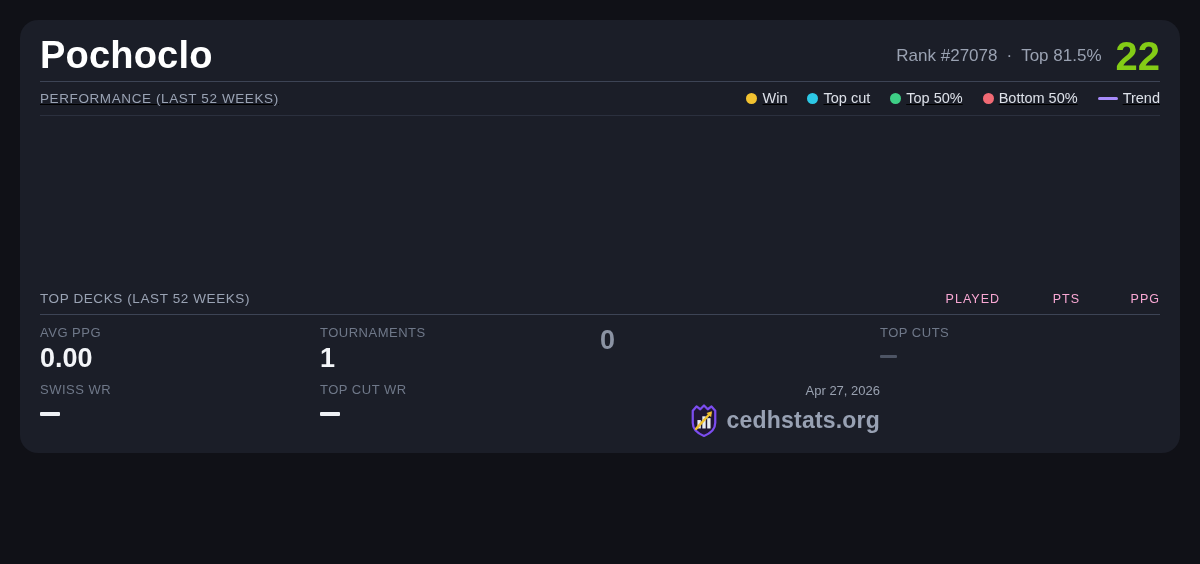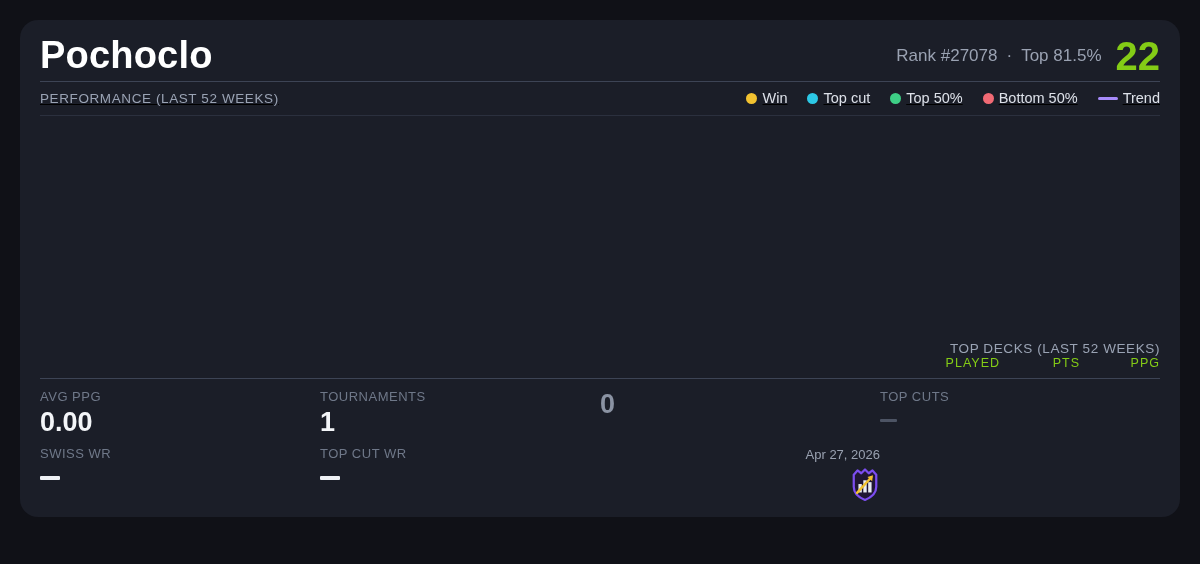--- a/index.html
+++ b/index.html
@@ -4,21 +4,21 @@
 <style>
   * { margin:0; padding:0; box-sizing:border-box; }
   html,body {
     width:1200px; height:564px;
     background:#101117;
     font-family:"Liberation Sans","DejaVu Sans",sans-serif;
     overflow:hidden;
   }
   .card {
     position:absolute; left:20px; top:20px;
-    width:1160px; height:497px;
+    width:1160px; height:433px;
     background:#1b1e28;
     border-radius:18px;
     padding:14px 20px 16px 20px;
     display:flex; flex-direction:column;
   }
   
   .header-row { display:flex; justify-content:space-between; align-items:center; padding:0 0 4px 0; }
   .title { font-size:38px; font-weight:700; color:#ffffff; letter-spacing:0.2px; }
   .rank-group { display:flex; align-items:center; gap:14px; }
   .rank-line { font-size:17px; color:#9aa2b2; display:flex; align-items:flex-start; gap:9px; }
@@ -28,23 +28,23 @@
   
   .perf-row { display:flex; justify-content:space-between; align-items:center; padding:8px 0 9px 0;text-decoration:underline; }
   .section-label { font-size:13.5px; color:#9aa3b4; letter-spacing:0.6px; }
   .legend { display:flex; gap:20px; }
   .legend-item { display:flex; align-items:center; gap:5px; font-size:14.5px; color:#dde1e9; }
   .legend-dot { width:11px; height:11px; border-radius:50%; }
   .legend-line { width:20px; height:3px; border-radius:2px; }
   
   .chart-area { flex:1; }
   
-  .decks-row { display:flex; justify-content:space-between; align-items:flex-end; padding:4px 0 8px 0;flex-direction:column; }
+  .decks-row { display:flex; justify-content:space-between; align-items:flex-end; padding:4px 0 8px 0; }
   .deck-cols { display:flex; }
-  .deck-col { width:80px; text-align:right; font-size:12.5px; color:#84cc16; letter-spacing:1px; }
+  .deck-col { width:80px; text-align:right; font-size:12.5px; color:#f9a8d4; letter-spacing:1px; }
   
   .stats-grid {
     display:grid; grid-template-columns:repeat(4,1fr);
     margin-top:10px; row-gap:8px;
   }
   .stat-label { font-size:13px; color:#6f7889; letter-spacing:0.5px; margin-bottom:3px; }
   .stat-value { font-size:27px; font-weight:700; color:#f3f5f8; line-height:1.15; }
   .stat-value.dim { color:#8b93a3; }
   .dash { width:20px; height:4px; border-radius:1px; margin-top:15px; }
   .dash.thin { width:17px; height:3px; }
@@ -153,17 +153,18 @@
         <span style="display:inline-flex;">
           <svg width="30" height="33" viewBox="0 0 32 35">
             <path d="M4 7 L8 2.5 L12 5.5 L16 1.5 L20 5.5 L24 2.5 L28 7 L28 20 C28 27.5 22.5 31.5 16 34 C9.5 31.5 4 27.5 4 20 Z" fill="#201733" stroke="#7c4df0" stroke-width="2.4" stroke-linejoin="round"></path>
             <rect x="9" y="17" width="3.6" height="9" fill="#e8ecf2"></rect>
             <rect x="14.2" y="13" width="3.6" height="13" fill="#e8ecf2"></rect>
             <rect x="19.4" y="15" width="3.6" height="11" fill="#e8ecf2"></rect>
             <path d="M7.5 26.5 L22.5 10" stroke="#f2c230" stroke-width="2.6" stroke-linecap="round"></path>
             <path d="M24.5 7.5 L23.6 14 L18.6 9.5 Z" fill="#f2c230"></path>
           </svg>
         </span>
+        <span class="brand-text">cedhstats.org</span>
       </div>
     </div>
 
   </div>
 </div>
 
 </body></html>

